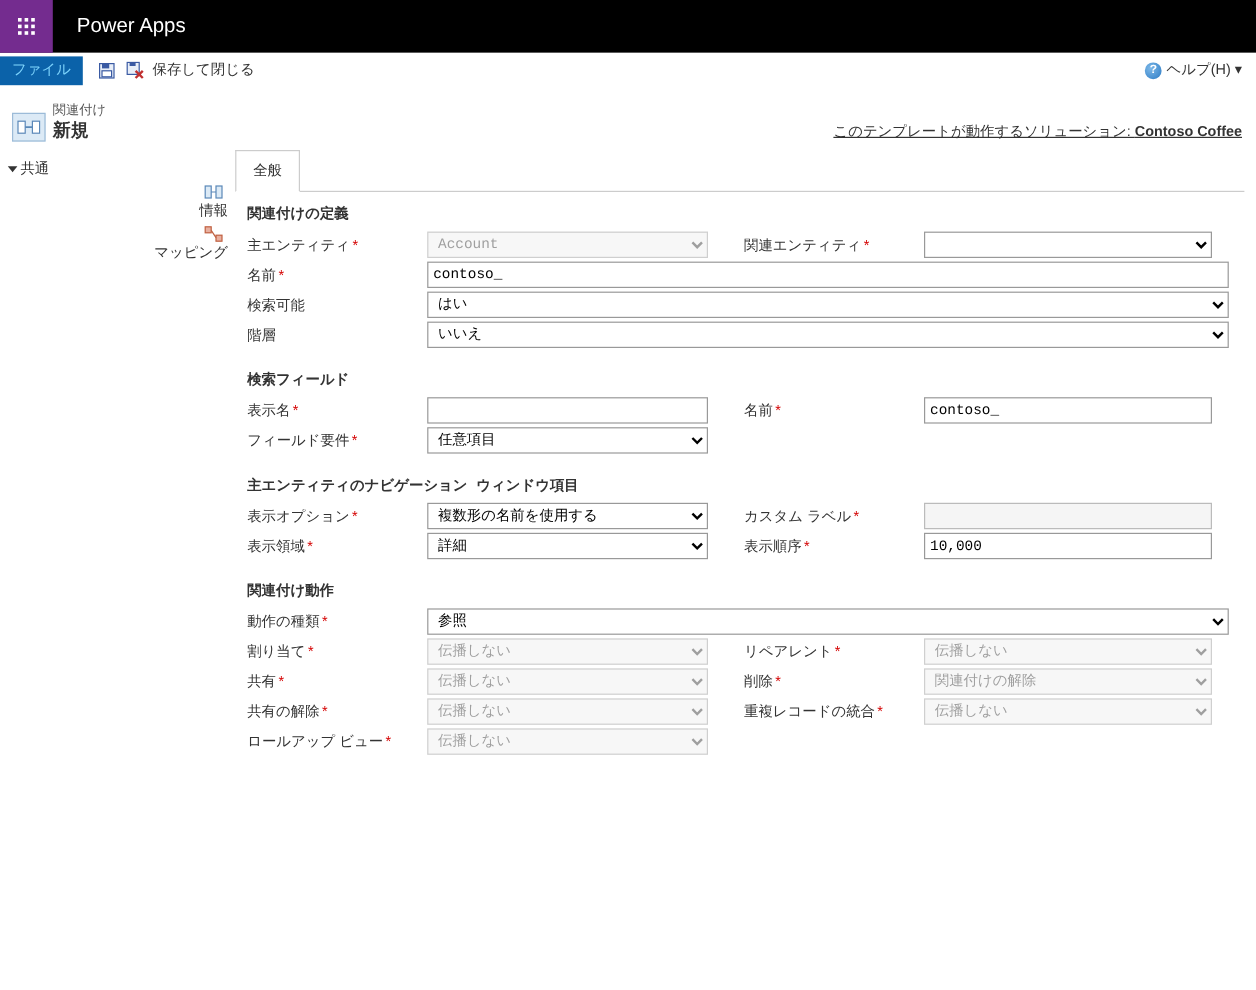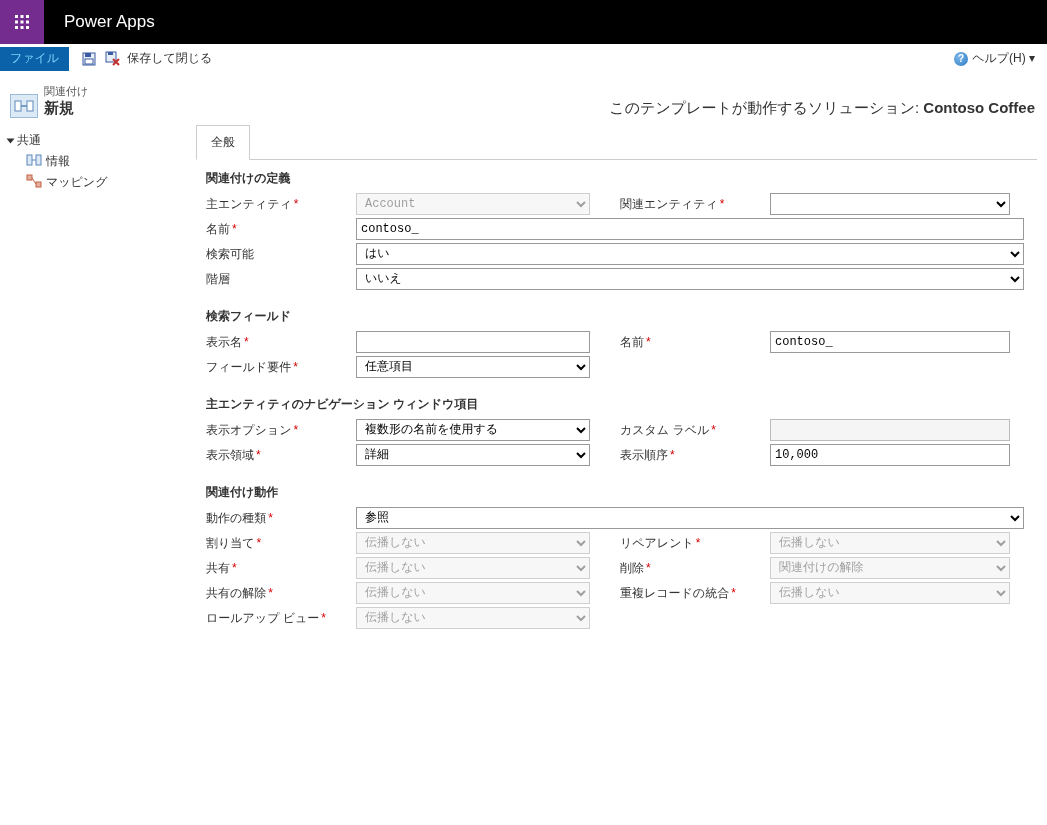--- a/index.html
+++ b/index.html
@@ -16,37 +16,37 @@
 .tool-icon svg { width: 16px; height: 16px; }
 .save-close { margin-left: 2px; font-size: 12px; }
 .toolbar-right { margin-left: auto; margin-right: 12px; display: flex; align-items: center; font-size: 12px; }
 .help-icon { width: 14px; height: 14px; border-radius: 50%; background: radial-gradient(circle at 35% 35%, #7db8e8, #2a7ac4); display: inline-flex; align-items: center; justify-content: center; color: #fff; font-size: 10px; font-weight: bold; margin-right: 4px; }
 
 .header-row { display: flex; padding: 10px 12px 6px 10px; align-items: flex-end; }
 .entity-icon { width: 28px; height: 24px; margin-right: 6px; background: #dceaf6; border: 1px solid #9cbbd8; display: flex; align-items: center; justify-content: center; }
 .entity-icon svg { width: 20px; height: 16px; }
 .header-text .crumb { font-size: 11px; color: #555; }
 .header-text .title { font-size: 15px; font-weight: bold; }
-.header-right { margin-left: auto; font-size: 15px; }
+.header-right { margin-left: auto; font-size: 12px; text-decoration: underline; }
 .header-right b { font-weight: bold; }
 
 .workspace { display: flex; }
 
 .sidebar { width: 196px; padding: 6px 6px; font-size: 12px; }
 .tree-root { display: flex; align-items: center; padding: 2px 0; }
 .tree-caret { display: inline-block; width: 0; height: 0; border-top: 4px solid transparent; border-bottom: 4px solid transparent; border-left: 5px solid #666; transform: rotate(45deg); margin-right: 4px; margin-left: 2px;}
 .tree-root.expanded .tree-caret { transform: rotate(90deg); border-left-color: #333; }
-.tree-child { display: flex; align-items: flex-start; padding: 2px 0 2px 20px; }
+.tree-child { display: flex; align-items: flex-end; padding: 2px 0 2px 20px; flex-direction: column; }
 .tree-child .mini-icon { width: 16px; height: 14px; margin-right: 4px; display: inline-flex; align-items: center; justify-content: center; }
 
 .content { flex: 1; padding: 0 10px 10px 0; }
 .tabstrip { border-bottom: 1px solid #ccc; margin-bottom: 10px; }
 .tab { display: inline-block; padding: 8px 14px; border: 1px solid #ccc; border-bottom: 1px solid #fff; background: #fff; font-size: 12px; position: relative; top: 1px; }
 
-.section-title { font-weight: bold; font-size: 12px; color: #333; margin: 8px 0 6px 10px; }
+.section-title { font-weight: bold; font-size: 12px; color: #333; margin: 8px 0 6px 10px; font-family: Liberation Mono, monospace; }
 .form-row { display: flex; align-items: center; margin: 3px 0 3px 10px; }
 .form-row .label { width: 150px; font-size: 12px; }
 .form-row .col2-label { width: 150px; font-size: 12px; margin-left: 30px; }
 .req { color: #d40000; margin-left: 2px; }
 input[type=text], select, textarea { font-family: Liberation Mono, monospace; font-size: 12px; border: 1px solid #999; padding: 2px 4px; background: #fff; }
 input[readonly], input:disabled, select:disabled { background: #f5f5f5; color: #777; border-color: #bbb; }
 select { height: 22px; }
 input[type=text] { height: 22px; }
 
 .w-med { width: 234px; }

